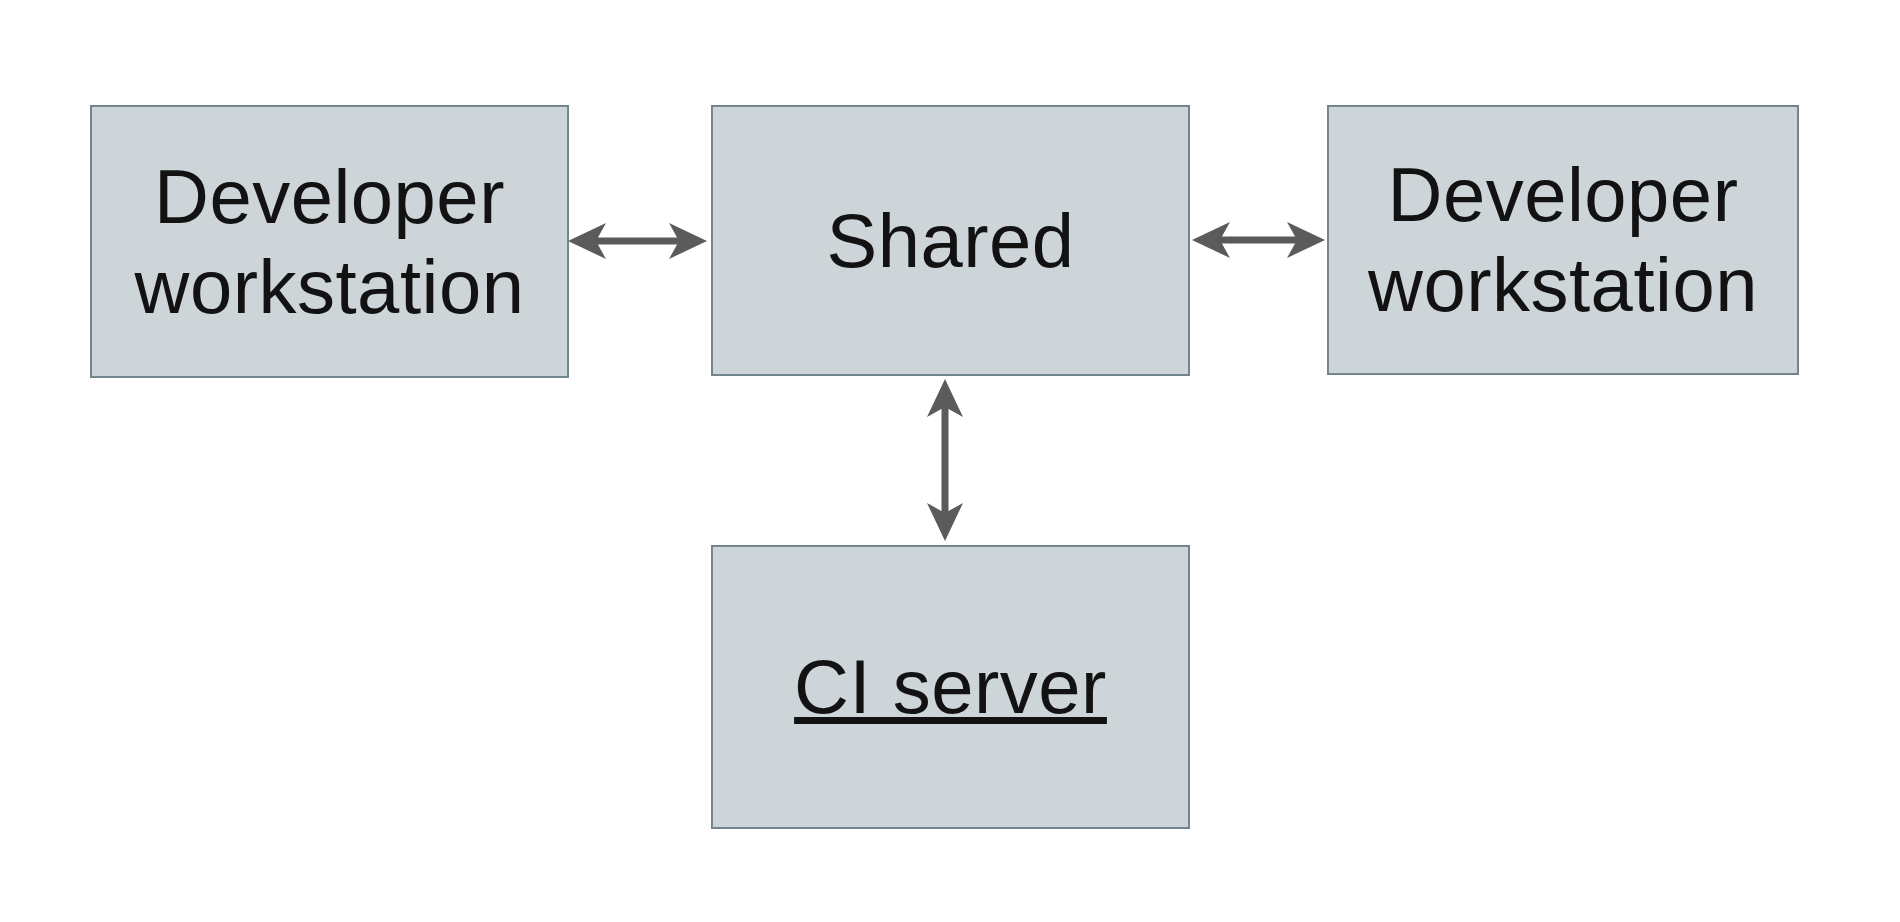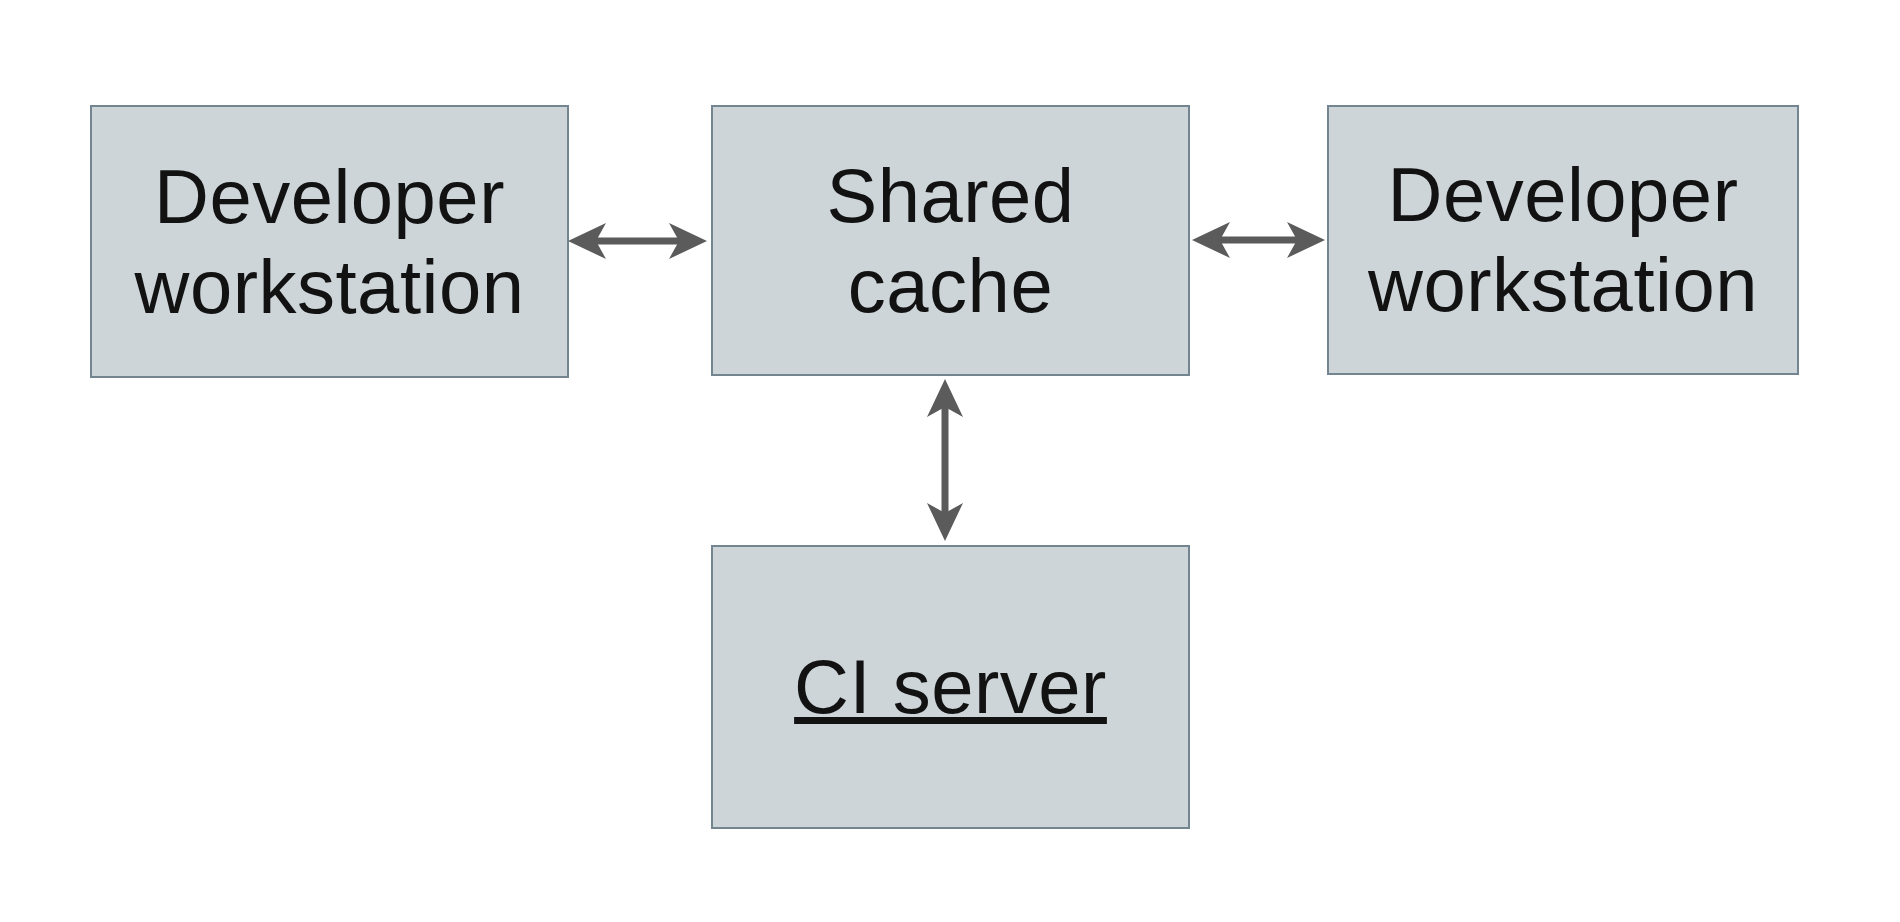--- a/index.html
+++ b/index.html
@@ -49,21 +49,20 @@
 
 <div class="canvas">
 
   <div class="node node-dev-left">
     <span>Developer</span>
     <span>workstation</span>
   </div>
 
   <div class="node node-shared">
     <span>Shared</span>
-    <span>cache</span>
   </div>
 
   <div class="node node-dev-right">
     <span>Developer</span>
     <span>workstation</span>
   </div>
 
   <div class="node node-ci">
     <span>CI server</span>
   </div>

